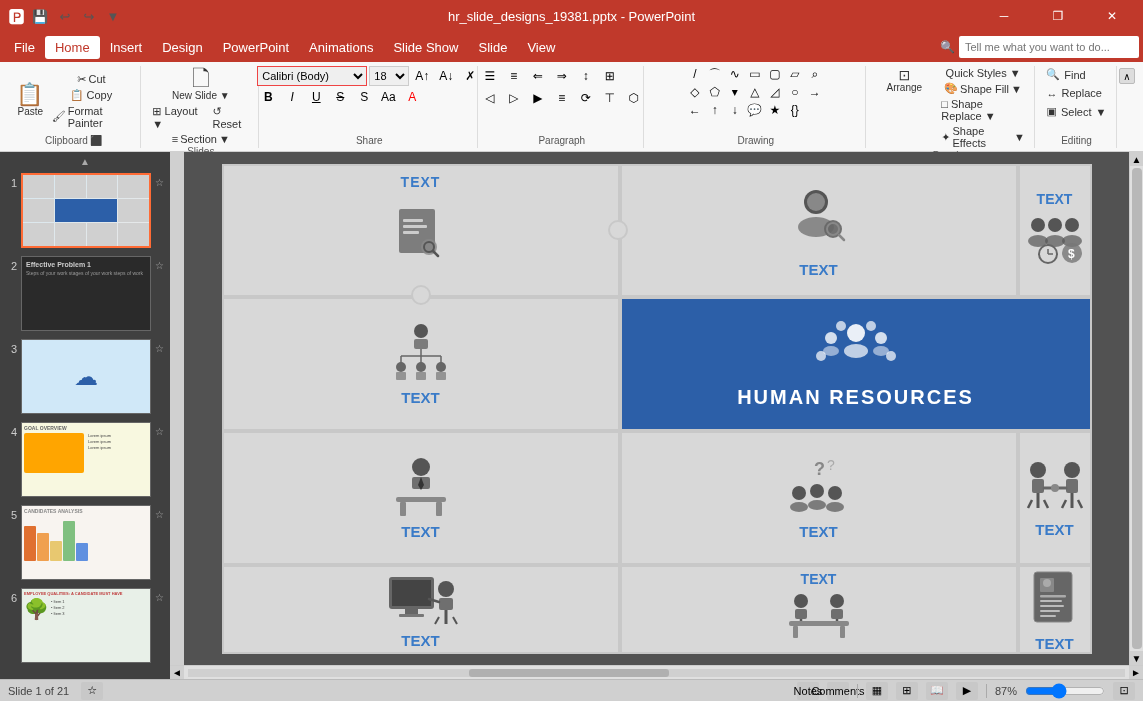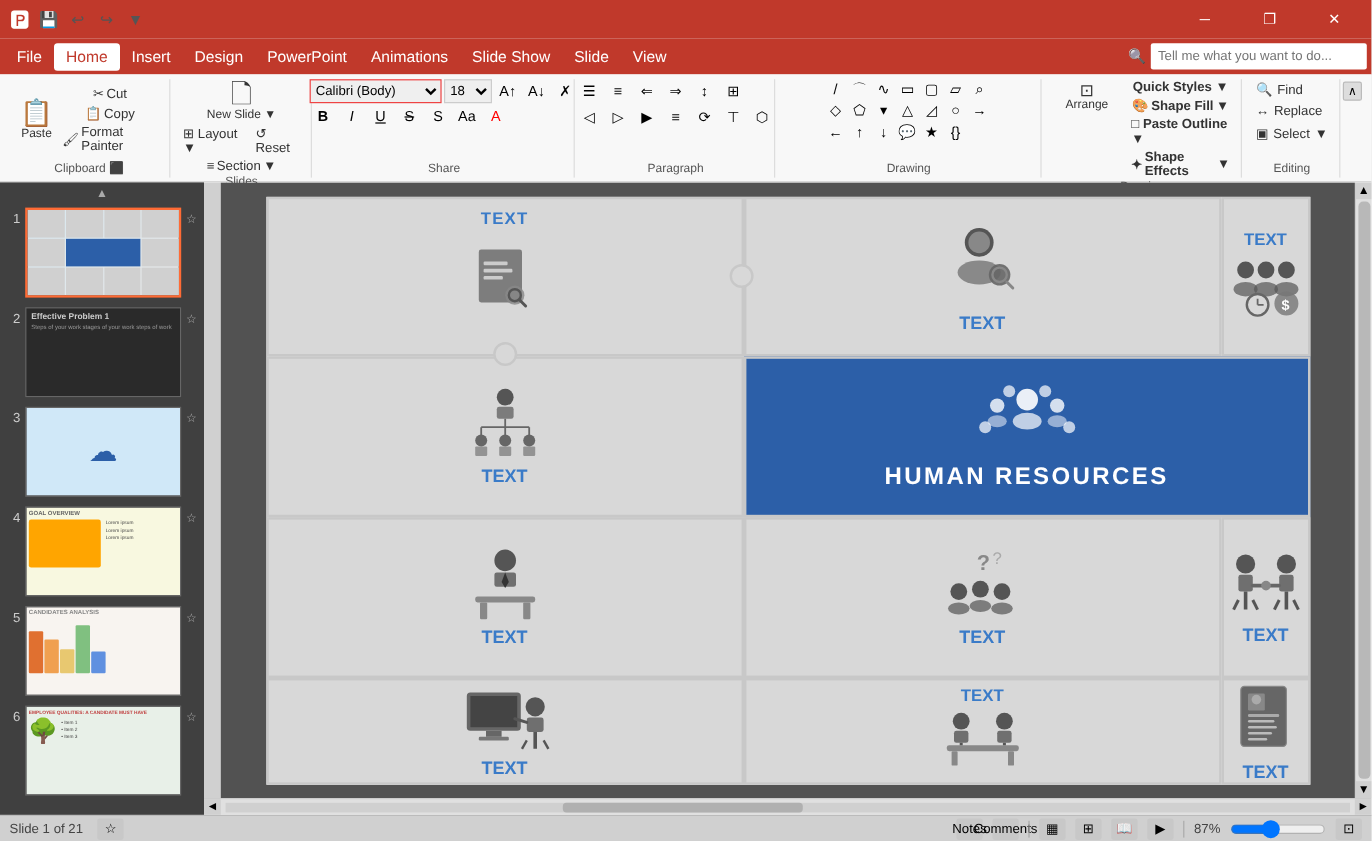--- a/index.html
+++ b/index.html
@@ -258,20 +258,21 @@
 <div id="titlebar">
   <div id="titlebar-left">
     <span style="font-size:18px;">🅿</span>
     <div class="quick-access">
       <div class="qa-btn">💾</div>
       <div class="qa-btn">↩</div>
       <div class="qa-btn">↪</div>
       <div class="qa-btn">▼</div>
     </div>
   </div>
+  <div id="titlebar-center">hr_slide_designs_19381.pptx - PowerPoint</div>
   <div id="titlebar-right">
     <div class="win-btn">─</div>
     <div class="win-btn">❐</div>
     <div class="win-btn close">✕</div>
   </div>
 </div>
 
 <div id="menubar">
   <div class="menu-item">File</div>
   <div class="menu-item active">Home</div>
@@ -409,29 +410,29 @@
     </div>
     <div class="ribbon-group-label">Drawing</div>
   </div>
 
   <div class="ribbon-group" style="min-width:140px;">
     <div style="display:flex;flex-direction:row;gap:4px;flex:1;">
       <div class="r-btn r-btn-wide" style="justify-content:flex-start;">
         <div class="icon-sm">⊡</div>
         <div>Arrange</div>
       </div>
-      <div style="display:flex;flex-direction:column;gap:1px;font-weight:bold;">
+      <div style="display:flex;flex-direction:column;gap:1px;">
         <div class="r-btn r-btn-row">
           Quick Styles ▼
         </div>
         <div class="r-btn r-btn-row">
           🎨 <span>Shape Fill</span> ▼
         </div>
         <div class="r-btn r-btn-row">
-          □ Paste Outline ▼
+          □ Shape Replace ▼
         </div>
         <div class="r-btn r-btn-row">
           ✦ <span>Shape Effects</span> ▼
         </div>
       </div>
     </div>
     <div class="ribbon-group-label">Drawing</div>
   </div>
 
   <div class="ribbon-group" style="min-width:80px;">

